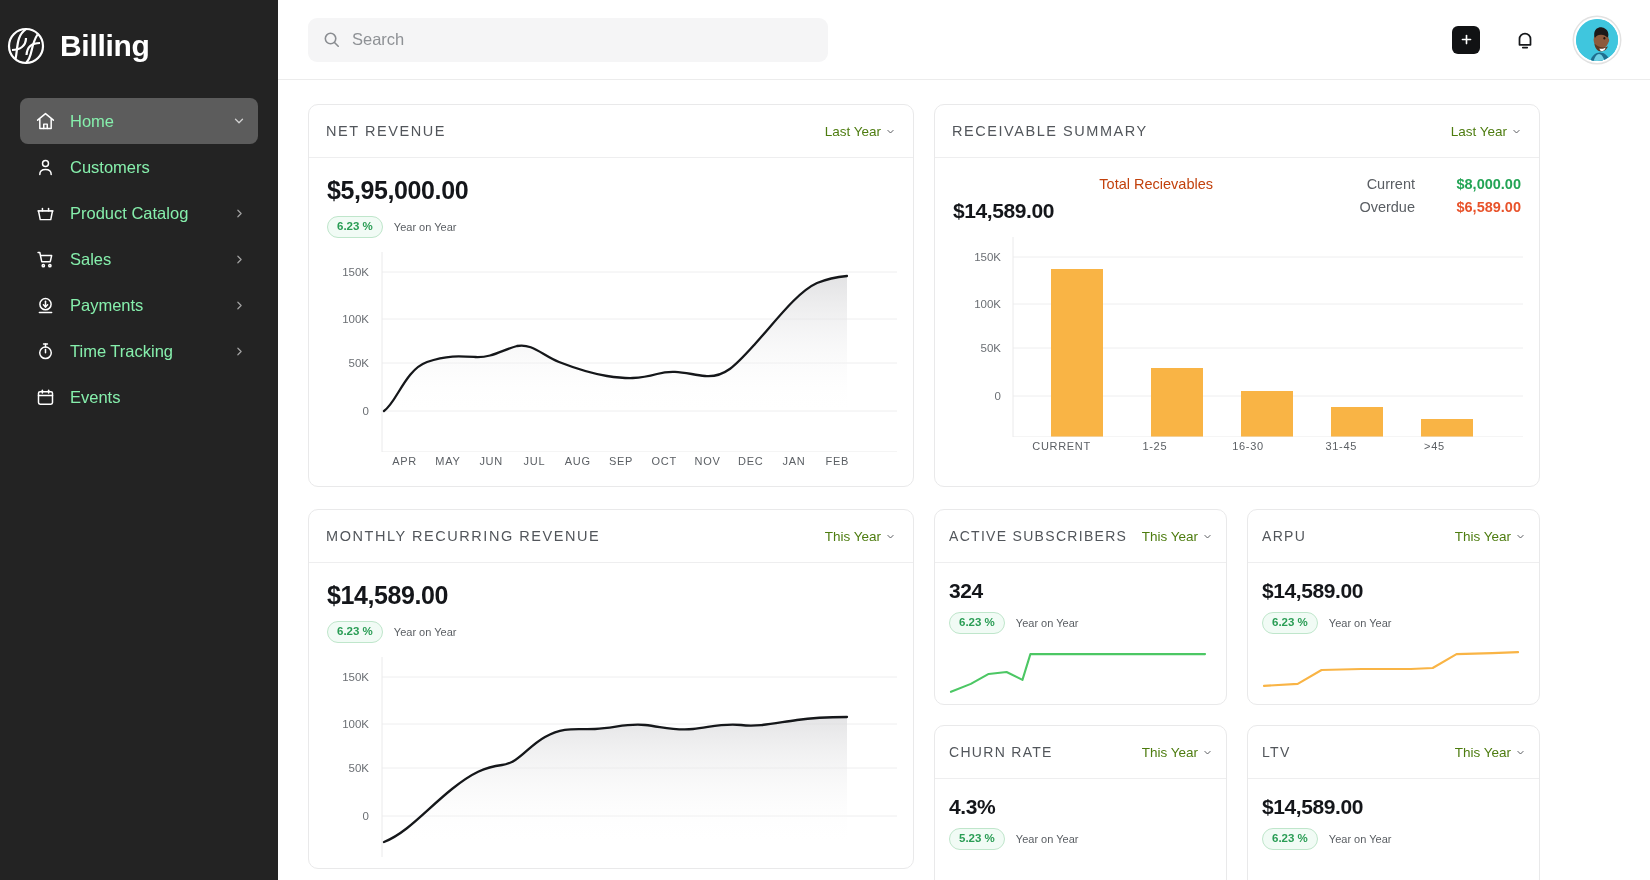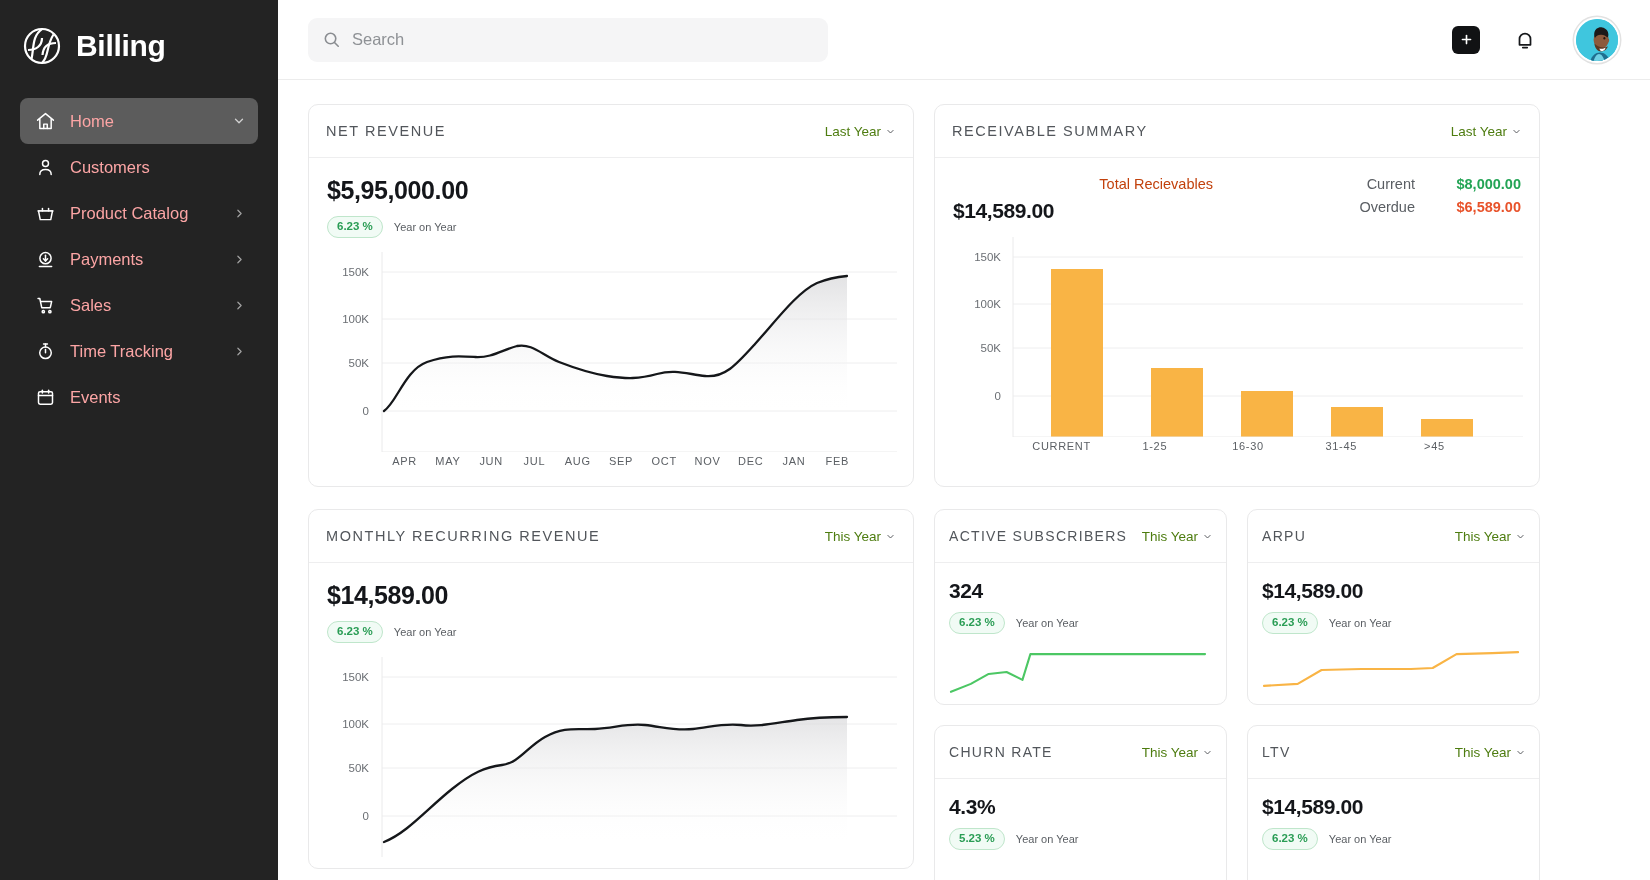--- a/index.html
+++ b/index.html
@@ -15,33 +15,33 @@
   
   .sidebar {
     width: 278px; flex: 0 0 278px;
     background: #232323;
     height: 880px;
     padding: 0 0 0 0;
     overflow: hidden;
   }
   .brand {
     display: flex; align-items: center; gap: 14px;
-    padding: 26px 0 26px 22px;
+    padding: 26px 0 26px 6px;
   }
   .brand-logo { width: 40px; height: 40px; flex: 0 0 40px; }
   .brand-name {
     color: #ffffff; font-size: 30px; font-weight: 600; letter-spacing: -0.3px;
   }
   .nav { padding: 6px 20px 0 20px; }
   .nav-item {
     display: flex; align-items: center;
     height: 46px;
     padding: 0 12px 0 14px;
     border-radius: 8px;
-    color: #fca5a5;
+    color: #86efac;
     cursor: pointer;
     margin-bottom: 0px;
   }
   .nav-item.active { background: #5c5c5c; }
   .nav-ico {
     width: 22px; height: 22px; flex: 0 0 22px;
     display: flex; align-items: center; justify-content: center;
     margin-right: 14px;
   }
   .nav-ico svg { display: block; }
@@ -210,44 +210,44 @@
         <span class="nav-chev">
           <svg width="13" height="13" viewBox="0 0 24 24" fill="none" stroke="#b9b9b9" stroke-width="2.2" stroke-linecap="round" stroke-linejoin="round">
               <path d="M9 6l6 6-6 6"></path>
             </svg>
         </span>
       </div>
 
       <div class="nav-item">
         <span class="nav-ico">
           <svg width="21" height="21" viewBox="0 0 24 24" fill="none" stroke="#fff" stroke-width="1.7" stroke-linecap="round" stroke-linejoin="round">
+              <path d="M3.5 4h2l2.2 10.5h9.6"></path>
+              <path d="M7 7.5h12l-1.4 6.2"></path>
+              <circle cx="9.5" cy="19" r="1.3"></circle>
+              <circle cx="17" cy="19" r="1.3"></circle>
+            </svg>
+        </span>
+        <span class="nav-label">Sales</span>
+        <span class="nav-chev">
+          <svg width="13" height="13" viewBox="0 0 24 24" fill="none" stroke="#b9b9b9" stroke-width="2.2" stroke-linecap="round" stroke-linejoin="round">
+              <path d="M9 6l6 6-6 6"></path>
+            </svg>
+        </span>
+      </div>
+
+      <div class="nav-item">
+        <span class="nav-ico">
+          <svg width="21" height="21" viewBox="0 0 24 24" fill="none" stroke="#fff" stroke-width="1.7" stroke-linecap="round" stroke-linejoin="round">
               <circle cx="12" cy="10.5" r="6.4"></circle>
               <path d="M12 7.2v6.4"></path>
               <path d="M9.6 11.2l2.4 2.4 2.4-2.4"></path>
               <path d="M5 20h14"></path>
             </svg>
         </span>
         <span class="nav-label">Payments</span>
-        <span class="nav-chev">
-          <svg width="13" height="13" viewBox="0 0 24 24" fill="none" stroke="#b9b9b9" stroke-width="2.2" stroke-linecap="round" stroke-linejoin="round">
-              <path d="M9 6l6 6-6 6"></path>
-            </svg>
-        </span>
-      </div>
-
-      <div class="nav-item">
-        <span class="nav-ico">
-          <svg width="21" height="21" viewBox="0 0 24 24" fill="none" stroke="#fff" stroke-width="1.7" stroke-linecap="round" stroke-linejoin="round">
-              <path d="M3.5 4h2l2.2 10.5h9.6"></path>
-              <path d="M7 7.5h12l-1.4 6.2"></path>
-              <circle cx="9.5" cy="19" r="1.3"></circle>
-              <circle cx="17" cy="19" r="1.3"></circle>
-            </svg>
-        </span>
-        <span class="nav-label">Sales</span>
         <span class="nav-chev">
           <svg width="13" height="13" viewBox="0 0 24 24" fill="none" stroke="#b9b9b9" stroke-width="2.2" stroke-linecap="round" stroke-linejoin="round">
               <path d="M9 6l6 6-6 6"></path>
             </svg>
         </span>
       </div>
 
 
       <div class="nav-item">
         <span class="nav-ico">

